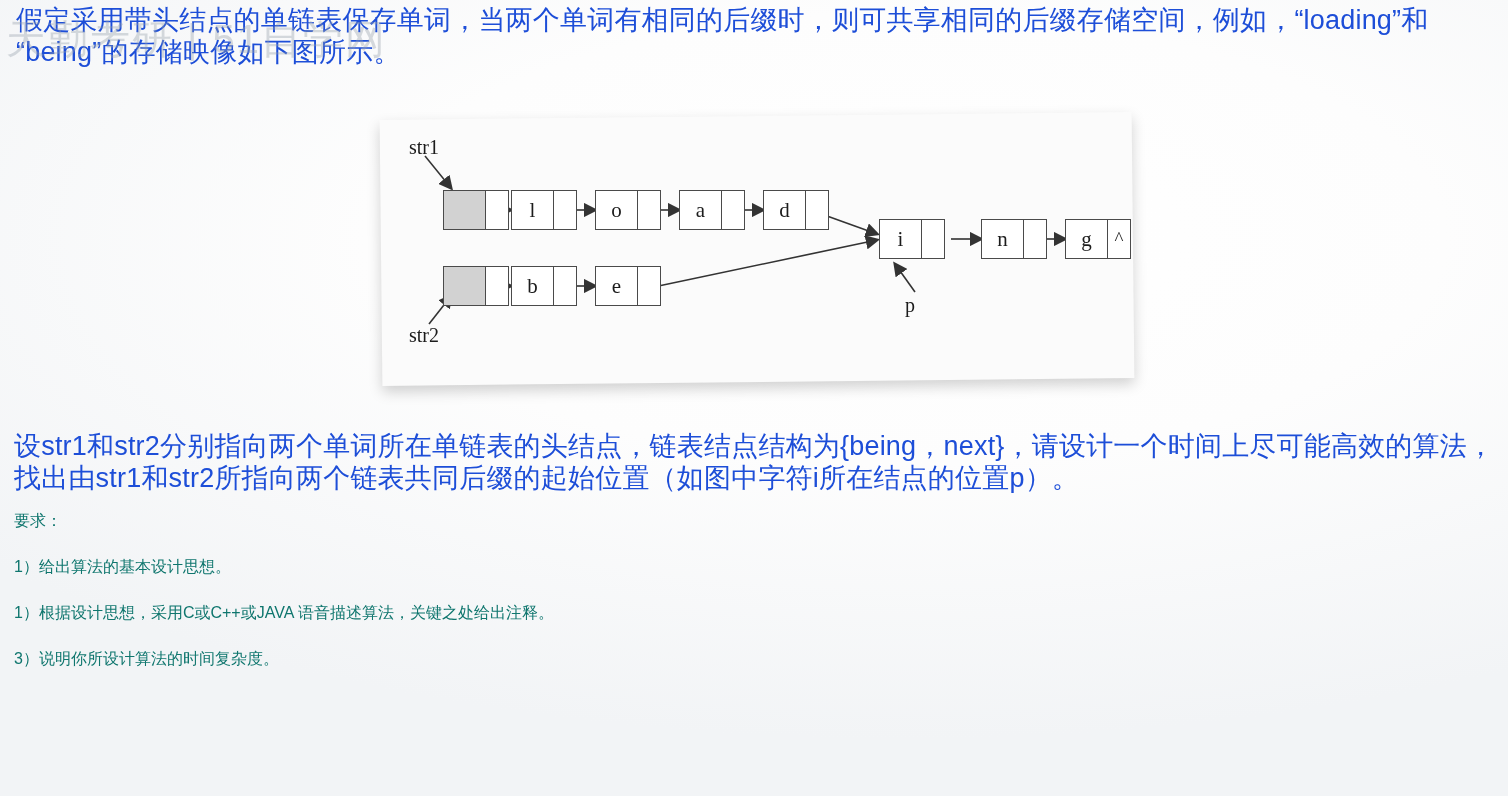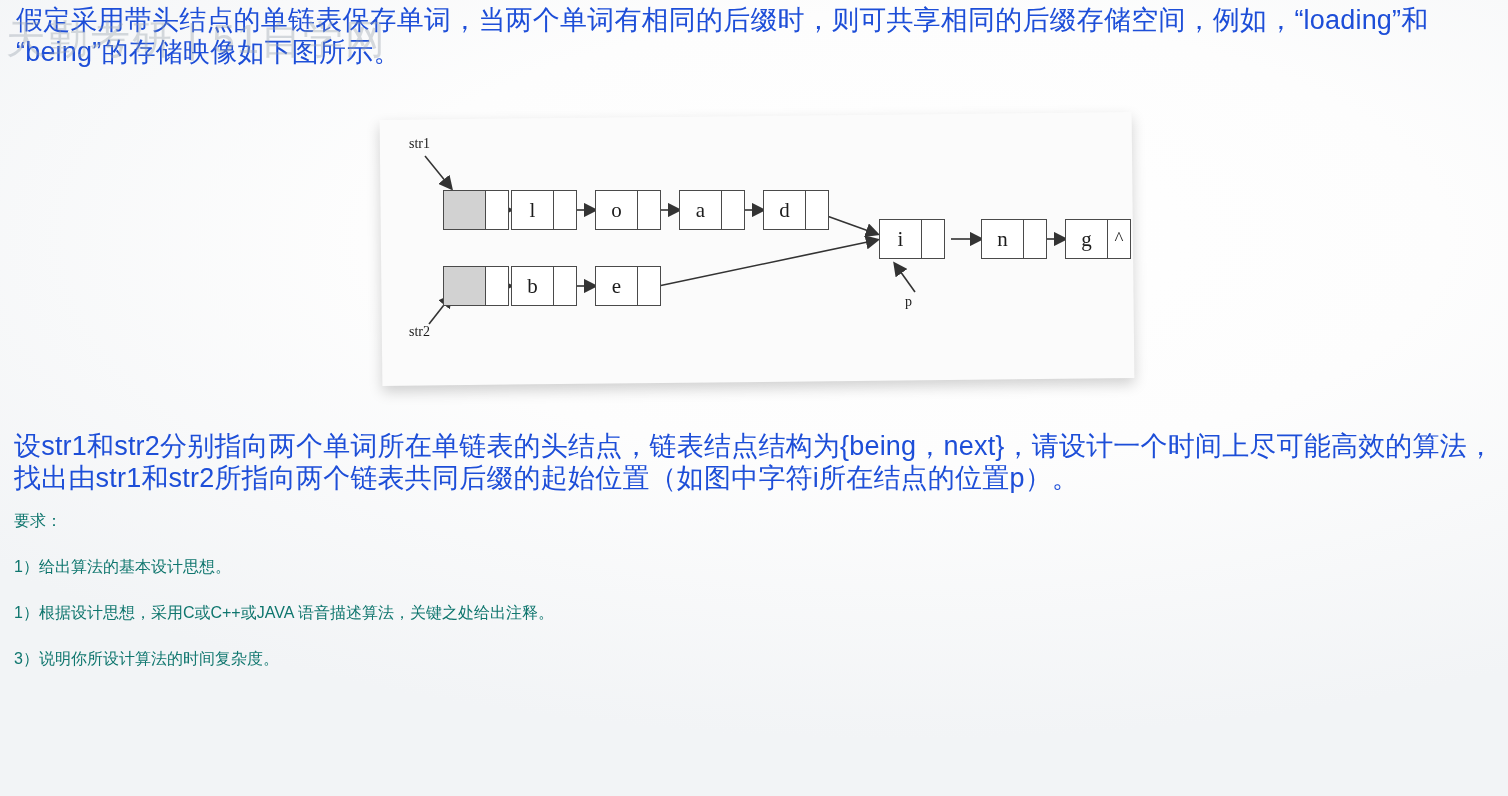--- a/index.html
+++ b/index.html
@@ -104,21 +104,21 @@
     font-size: 19px;
     color: #1c1c1c;
   }
   .node.head .data {
     background: #d2d2d2;
   }
 
   .fig-label {
     position: absolute;
     font-family: "Liberation Serif", serif;
-    font-size: 14px;
+    font-size: 20px;
     color: #1c1c1c;
   }
 
   svg.arrows {
     position: absolute;
     inset: 0;
     width: 100%;
     height: 100%;
     overflow: visible;
   }

